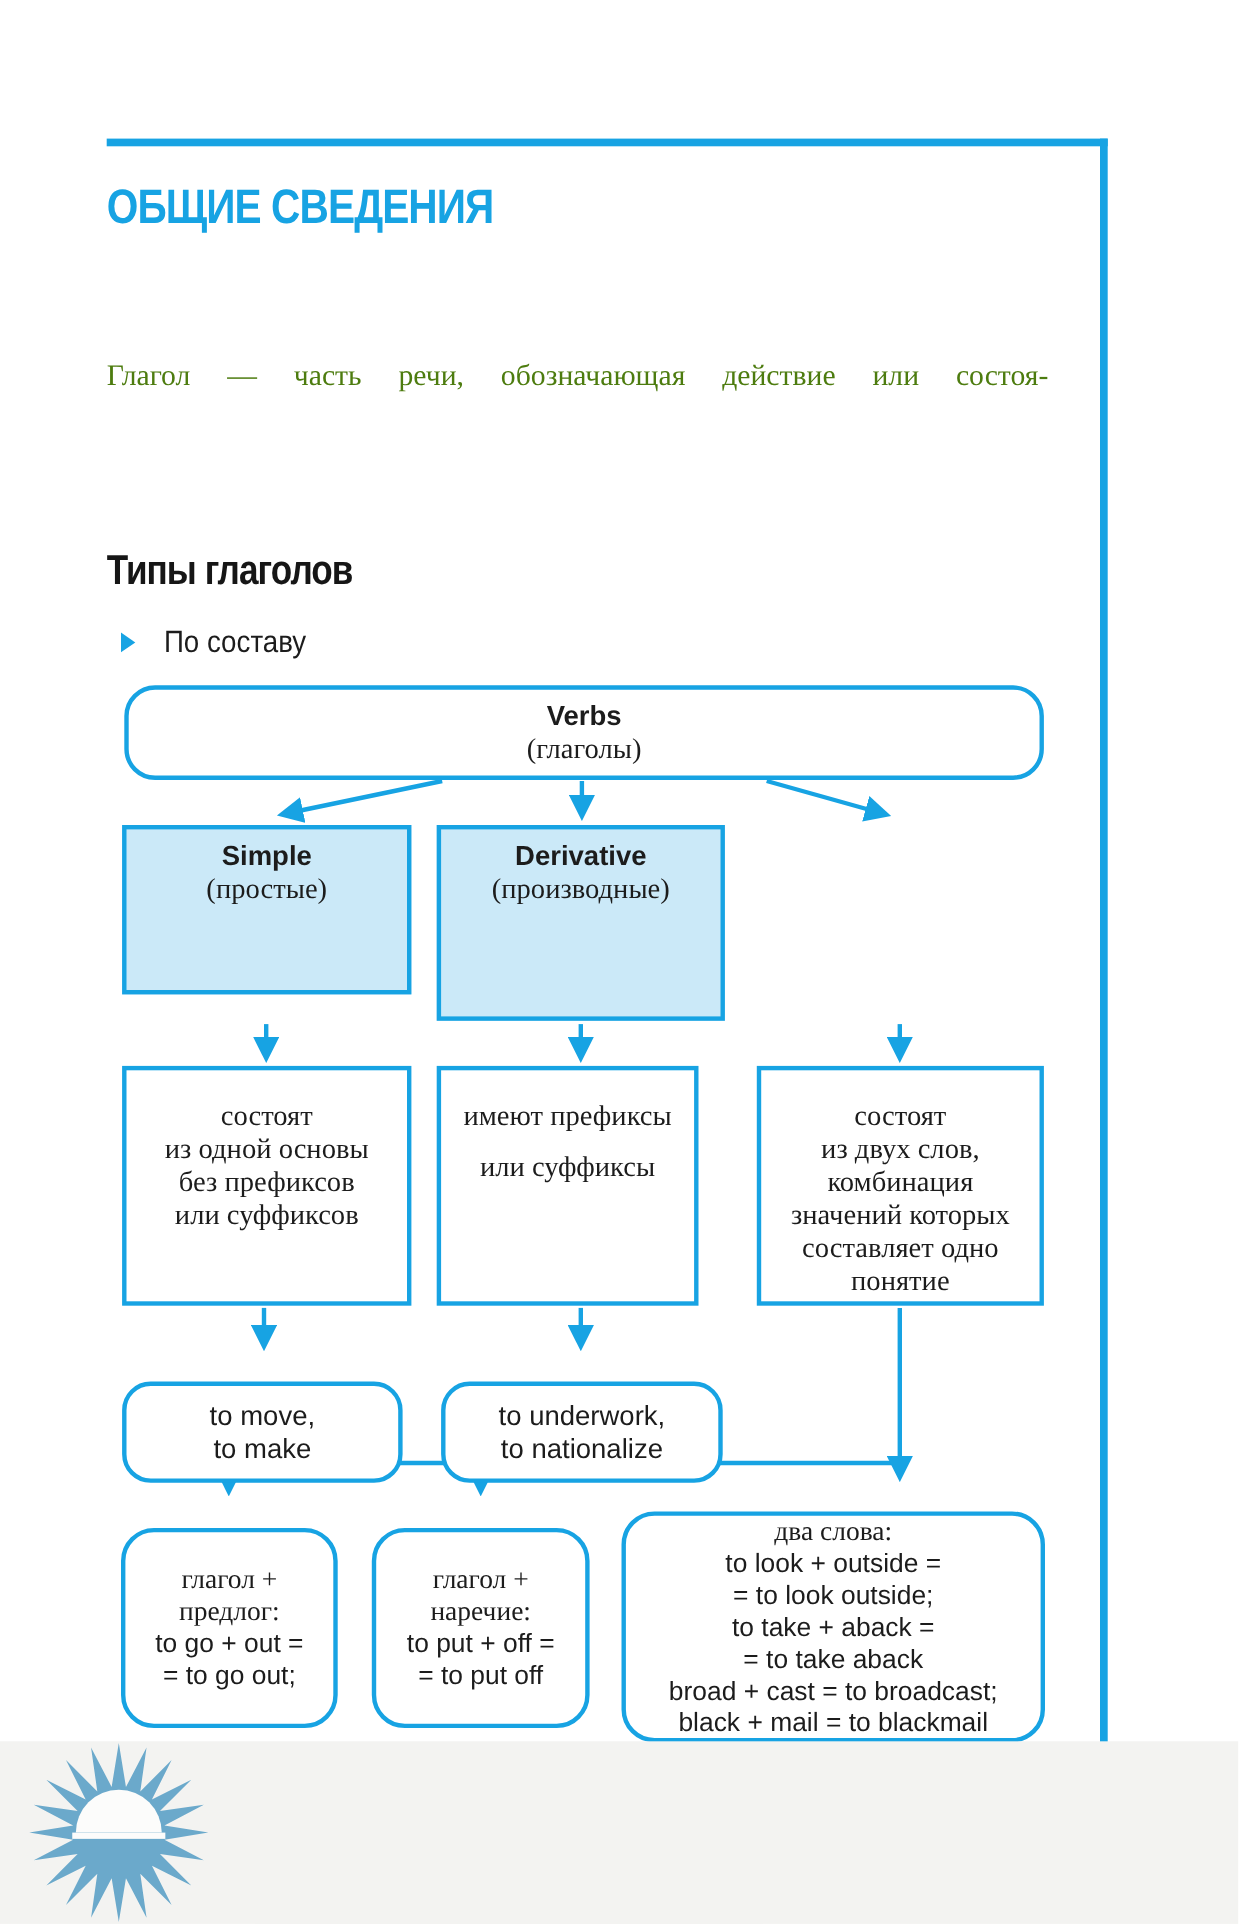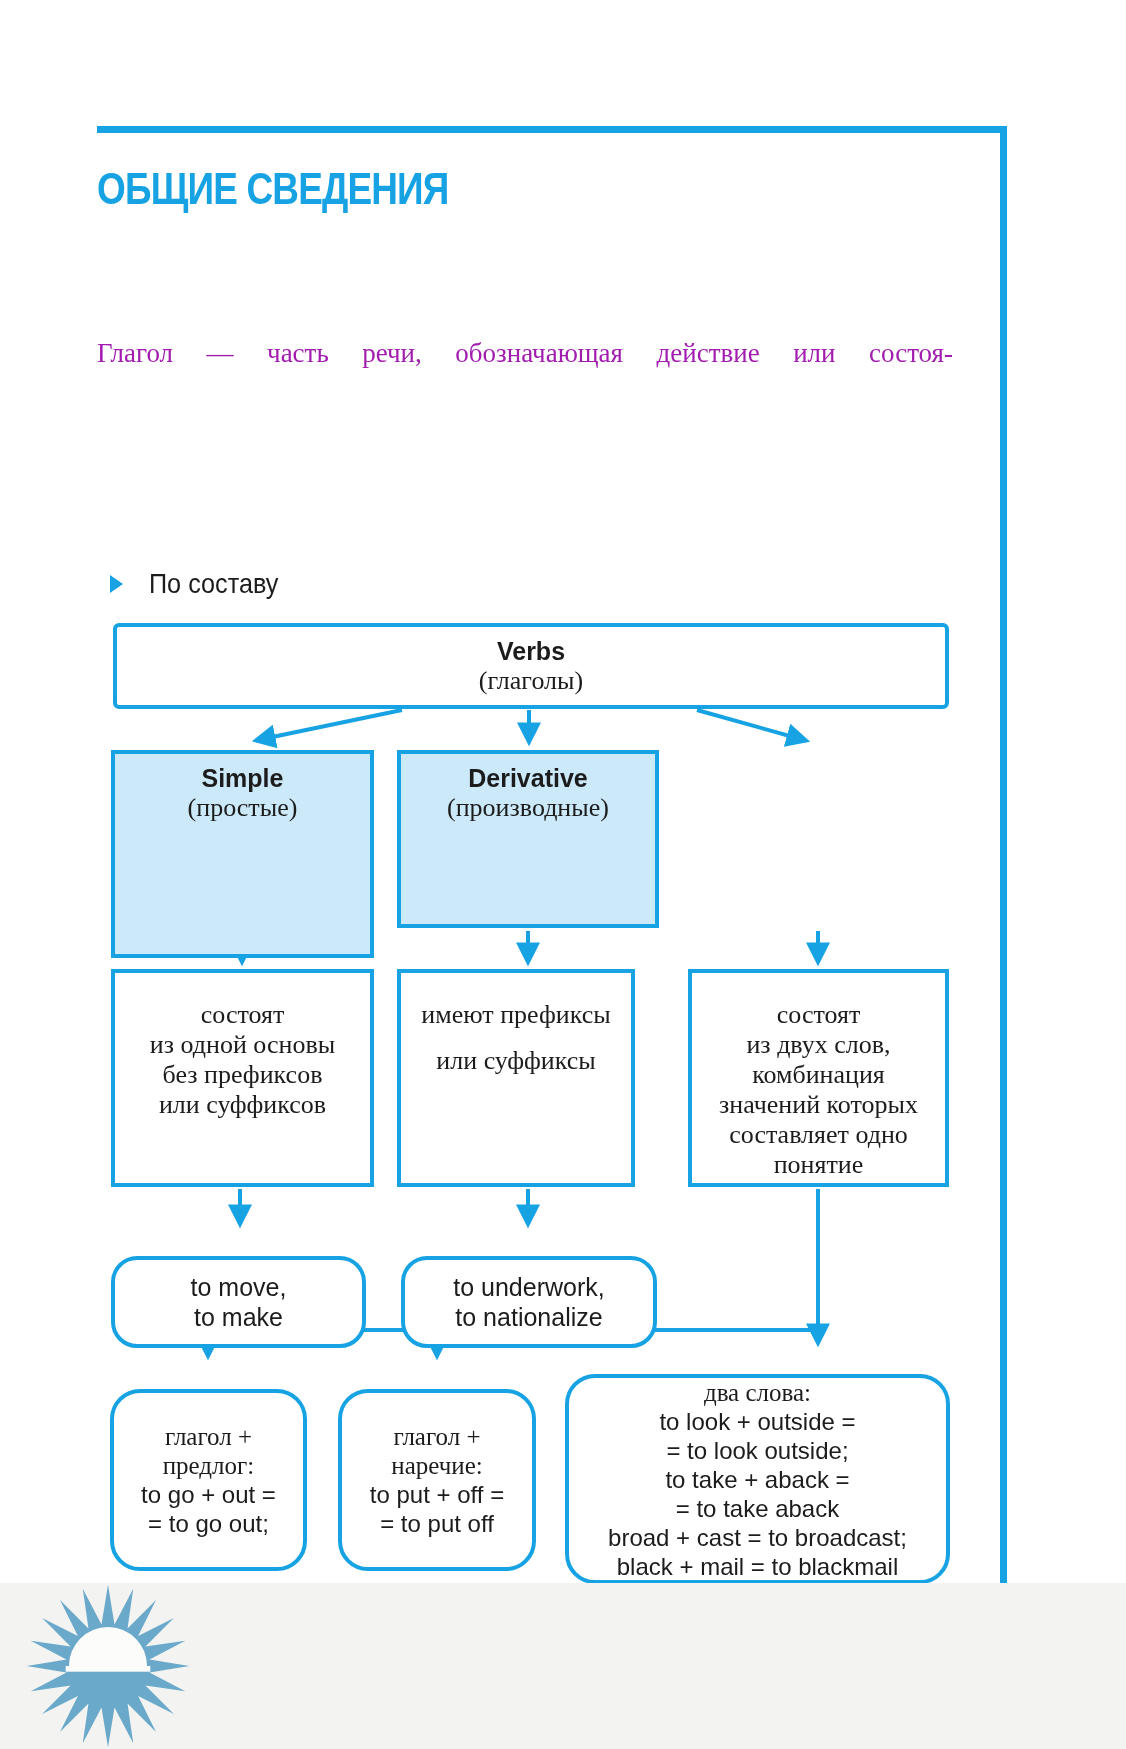--- a/index.html
+++ b/index.html
@@ -19,34 +19,34 @@
           background:var(--accent);}
   .pn-dot::after{content:"";position:absolute;left:9px;top:9px;width:9px;height:9px;border-radius:50%;background:#111;}
   .pagenum{position:absolute;left:880px;top:1580px;width:62px;text-align:right;
            font:400 33px "Liberation Sans",sans-serif;color:#111;}
   
   .title{position:absolute;left:97px;top:164px;margin:0;color:var(--accent);
          font:700 44px "Liberation Sans",sans-serif;letter-spacing:-1px;white-space:nowrap;}
   .h2{position:absolute;left:97px;top:498px;margin:0;color:#161616;
       font:700 38px "Liberation Sans",sans-serif;letter-spacing:-1px;white-space:nowrap;}
   .cond{display:inline-block;transform:scaleX(.84);transform-origin:0 50%;}
-  .intro{position:absolute;left:97px;top:332px;width:856px;
-         font:27px/42px "Liberation Serif",serif;color:#a21caf;}
+  .intro{position:absolute;left:97px;top:320px;width:856px;
+         font:27px/42px "Liberation Serif",serif;color:#4d7c0f;}
   .intro .just{text-align:justify;text-align-last:justify;}
   .bullet-row{position:absolute;left:110px;top:568px;display:flex;align-items:center;}
   .tri{width:0;height:0;border-left:13px solid var(--accent);
        border-top:9px solid transparent;border-bottom:9px solid transparent;margin-right:26px;}
   .bullet-label{font:400 28px "Liberation Sans",sans-serif;display:inline-block;
                 transform:scaleX(.9);transform-origin:0 50%;}
   
   .node{position:absolute;box-sizing:border-box;border:4px solid var(--accent);background:#fff;
         display:flex;flex-direction:column;align-items:center;text-align:center;}
   .fill{background:var(--fill);}
   .rounded{border-radius:26px;margin-top:24px;}
-  .root{border-radius:6px;justify-content:center;}
+  .root{border-radius:28px;justify-content:center;}
   .vcenter{justify-content:center;}
   .ptop10{padding-top:9px;}
   .ptop16{padding-top:27px;}
   .en-b{font:700 25px/30px "Liberation Sans",sans-serif;}
   .ru-s{font:400 26px/30px "Liberation Serif",serif;}
   .ru-s.lh29{line-height:29px;}
   .en-r{font:400 25px/30px "Liberation Sans",sans-serif;}
   .ru-bb{font:400 25px/29px "Liberation Serif",serif;}
   .en-bb{font:400 24px/29px "Liberation Sans",sans-serif;}
   .connectors{position:absolute;left:0;top:0;pointer-events:none;}
@@ -60,20 +60,21 @@
 <div class="page">
 
   <div class="frame"></div>
 
   <h1 class="title"><span class="cond">ОБЩИЕ СВЕДЕНИЯ</span></h1>
 
   <div class="intro">
     <div class="just">Глагол — часть речи, обозначающая действие или состоя-</div>
   </div>
 
+  <h2 class="h2"><span class="cond">Типы глаголов</span></h2>
 
   <div class="bullet-row">
     <span class="tri"></span>
     <span class="bullet-label">По составу</span>
   </div>
 
   <svg class="connectors" width="1126" height="1749" viewBox="0 0 1126 1749">
     <defs>
       <marker id="ah" markerWidth="6" markerHeight="6" refX="4.4" refY="3" orient="auto">
         <path d="M0,0 L6,3 L0,6 Z" fill="#17a3e3"></path>
@@ -93,21 +94,21 @@
       <path d="M437,1330 L437,1354" marker-end="url(#ah)"></path>
       <path d="M818,1330 L818,1341" marker-end="url(#ah)"></path>
     </g>
   </svg>
 
   <div class="node root" style="left:113px;top:623px;width:836px;height:86px;">
     <div class="en-b">Verbs</div>
     <div class="ru-s">(глаголы)</div>
   </div>
 
-  <div class="node fill ptop10" style="left:111px;top:750px;width:263px;height:208px;">
+  <div class="node fill ptop10" style="left:111px;top:750px;width:263px;height:154px;">
     <div class="en-b">Simple</div>
     <div class="ru-s">(простые)</div>
   </div>
   <div class="node fill ptop10" style="left:397px;top:750px;width:262px;height:178px;">
     <div class="en-b">Derivative</div>
     <div class="ru-s">(производные)</div>
   </div>
 
   <div class="node ptop16" style="left:111px;top:969px;width:263px;height:218px;">
     <div class="ru-s">состоят</div>

